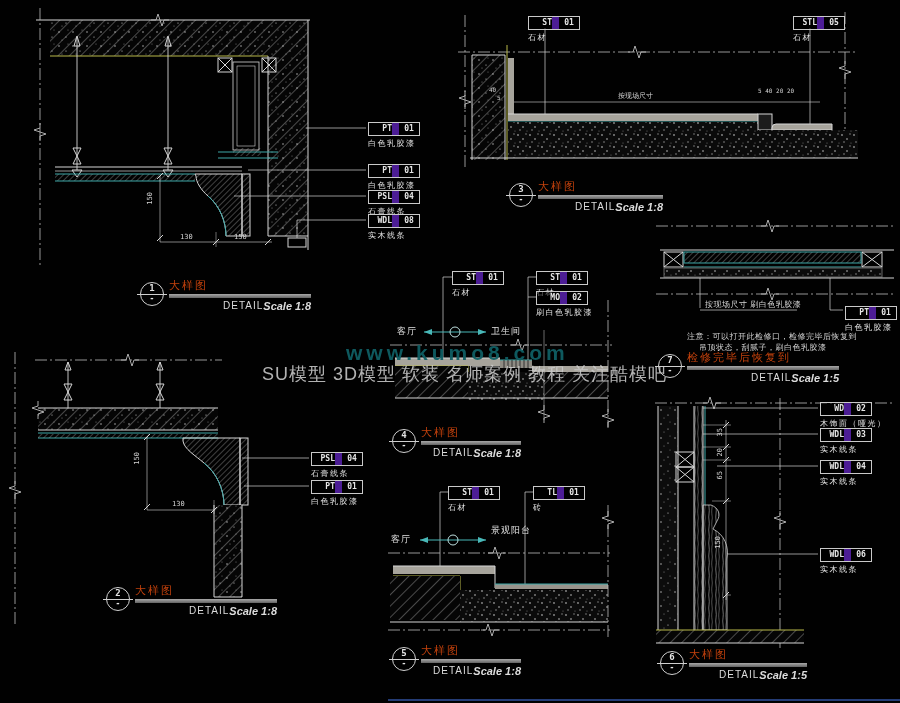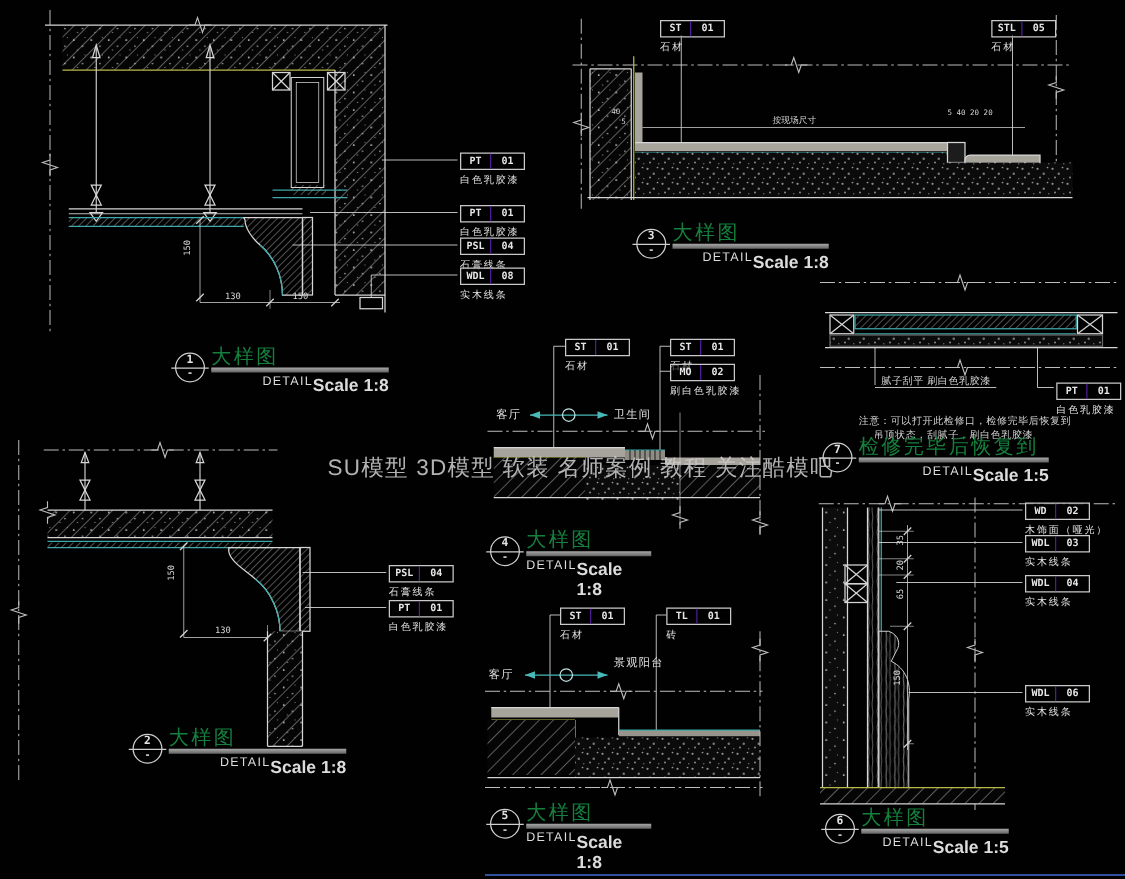--- a/index.html
+++ b/index.html
@@ -3,37 +3,37 @@
 <meta charset="utf-8">
 <style>
   html,body{margin:0;padding:0;background:#000;}
   .stage{position:relative;width:900px;height:703px;background:#010101;overflow:hidden;
          font-family:"Liberation Sans",sans-serif;}
   .stage svg{position:absolute;left:0;top:0;}
 
   
   .tag{position:absolute;z-index:5;}
   .tag-box{display:flex;width:50px;height:12px;border:1px solid #c9c9c9;background:rgba(0,0,0,.55);}
-  .tc{width:23px;border-right:1px solid #4c1d95;text-align:center;
+  .tc{width:23px;border-right:7px solid #4c1d95;text-align:right;
       font:bold 8px/12px "DejaVu Sans Mono",monospace;color:#e6e6e6;}
   .tn{flex:1;text-align:center;font:bold 8px/12px "DejaVu Sans Mono",monospace;color:#e6e6e6;}
   .tag-desc{margin-top:2px;font-size:8px;color:#e0e0e0;letter-spacing:1.5px;white-space:nowrap;}
 
   
   .dt{position:absolute;display:flex;gap:5px;align-items:flex-start;z-index:5;}
   .bub{width:22px;height:22px;border:1px solid #cfcfcf;border-radius:50%;position:relative;
        display:flex;flex-direction:column;align-items:center;color:#e3e3e3;margin-top:3px;flex:0 0 auto;}
   .bub::after{content:"";position:absolute;left:-4px;right:-4px;top:50%;border-top:1px solid #cfcfcf;}
   .bn{font:bold 9px/11px "DejaVu Sans Mono",monospace;}
   .br{font:bold 8px/10px "DejaVu Sans Mono",monospace;}
-  .dt-name{font-size:16px;color:#15803d;letter-spacing:2px;line-height:13px;white-space:nowrap;}
+  .dt-name{font-size:11px;color:#c2410c;letter-spacing:2px;line-height:13px;white-space:nowrap;}
   .dt-bar{height:4px;background:linear-gradient(180deg,#a8a8a8,#636363);margin:2px 0 2px 0;}
   .dt-row{display:flex;justify-content:flex-end;}
   .dt-sub{font-size:10px;color:#dcdcdc;letter-spacing:1px;}
-  .dt-scale{font-size:14px;font-weight:bold;color:#dcdcdc;}
+  .dt-scale{font-size:11px;font-style:italic;font-weight:bold;color:#dcdcdc;}
 
   .dim{position:absolute;font:7px "DejaVu Sans Mono",monospace;color:#d5d5d5;white-space:nowrap;z-index:4;}
   .dim.small{font-size:6px;}
   .dimv{writing-mode:vertical-rl;transform:rotate(180deg);}
   .room{position:absolute;font-size:9px;color:#e0e0e0;letter-spacing:1px;white-space:nowrap;z-index:4;}
   .note{position:absolute;font-size:8px;color:#d5d5d5;letter-spacing:.5px;white-space:nowrap;z-index:4;}
 
   .wm{position:absolute;white-space:nowrap;z-index:3;}
   .wm1{left:348px;top:304px;font-size:31px;font-weight:bold;letter-spacing:4px;color:rgba(17,99,104,.95);}
   .wm2{left:346px;top:341px;font-size:21px;font-weight:bold;letter-spacing:4px;color:rgba(15,94,99,.95);}
@@ -358,20 +358,21 @@
     <path d="M761,294 h5 l2,-6 4,12 2,-6 h5" stroke="#bdbdbd" stroke-width="0.9"></path>
     <line x1="700" y1="278" x2="700" y2="308" stroke-width="0.7"></line>
     <line x1="700" y1="310" x2="797" y2="310" stroke-width="0.7"></line>
     <line x1="830" y1="278" x2="830" y2="310" stroke-width="0.7"></line>
     <line x1="830" y1="310" x2="843" y2="310" stroke-width="0.7"></line>
   </g>
 
   <line x1="388" y1="700" x2="900" y2="700" stroke="#31519e" stroke-width="1.5"></line>
 </svg>
 
+<div class="wm wm2">www.kumo8.com</div>
 <div class="wm wm3">SU模型 3D模型 软装 名师案例 教程 关注酷模吧</div>
 
 <div class="tag" style="left:368px;top:122px">
       <div class="tag-box">
         <span class="tc">PT</span>
         <span class="tn">01</span>
       </div>
       <div class="tag-desc">白色乳胶漆</div>
     </div>
 <div class="tag" style="left:368px;top:164px">
@@ -605,17 +606,17 @@
 <span class="dim dimv" style="left:716px;top:428px">35</span>
 <span class="dim dimv" style="left:716px;top:448px">20</span>
 <span class="dim dimv" style="left:716px;top:471px">65</span>
 <span class="dim dimv" style="left:714px;top:536px">150</span>
 
 <span class="room" style="left:397px;top:325px">客厅</span>
 <span class="room" style="left:491px;top:325px">卫生间</span>
 <span class="room" style="left:391px;top:533px">客厅</span>
 <span class="room" style="left:491px;top:524px">景观阳台</span>
 
-<span class="note" style="left:705px;top:299px">腻子刮平 刷白色乳胶漆</span>
+<span class="note" style="left:705px;top:299px">按现场尺寸 刷白色乳胶漆</span>
 <span class="note" style="left:687px;top:331px">注意：可以打开此检修口，检修完毕后恢复到</span>
 <span class="note" style="left:699px;top:342px">吊顶状态，刮腻子，刷白色乳胶漆</span>
 
 </div>
 
 </body></html>

